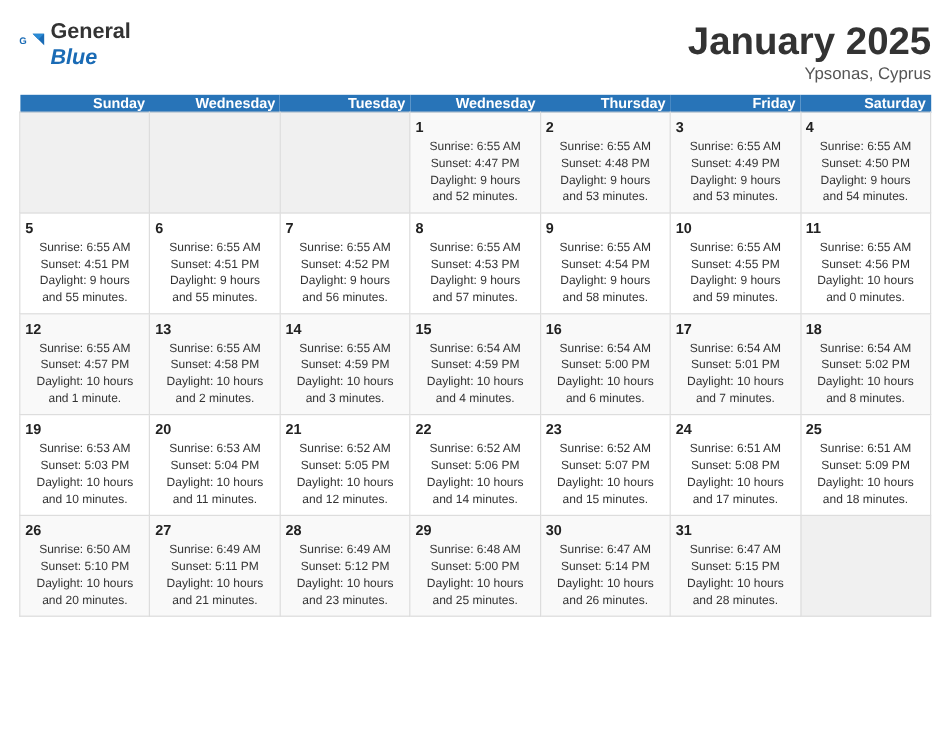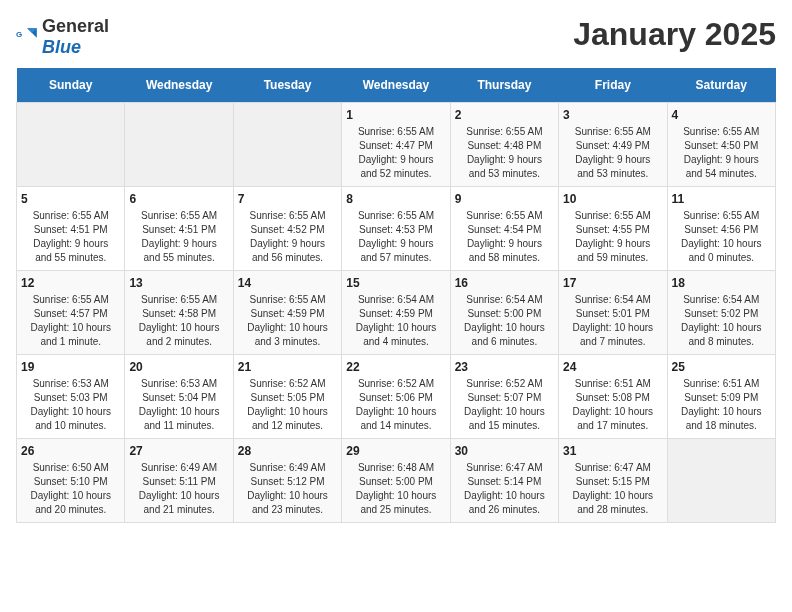--- a/index.html
+++ b/index.html
@@ -49,22 +49,22 @@
       color: #555;
     }
     table {
       width: 100%;
       border-collapse: collapse;
       font-size: 11px;
     }
     thead tr th {
       background-color: #2874b8;
       color: #fff;
-      padding: 10px 4px;
-      text-align: center;
+      padding: 0 4px;
+      text-align: right;
       font-size: 12px;
       font-weight: bold;
     }
     tbody tr td {
       vertical-align: top;
       padding: 5px 4px;
       border: 1px solid #ddd;
       min-height: 80px;
       width: 108px;
     }
@@ -100,20 +100,21 @@
       <polygon points="14,4 26,4 26,16" fill="#1a6bb5"></polygon>
       <polygon points="14,4 26,4 20,10" fill="#2a8ad4"></polygon>
     </svg>
     <div>
       <span class="logo-text-general">General</span><br>
       <span class="logo-text-blue">Blue</span>
     </div>
   </div>
   <div class="title-block">
     <div class="calendar-title">January 2025</div>
+    <div class="calendar-subtitle">Ypsonas, Cyprus</div>
   </div>
 </div>
 
 <table>
   <thead>
     <tr>
     <th>Sunday</th>
         <th>Wednesday</th>
         <th>Tuesday</th>
         <th>Wednesday</th>

